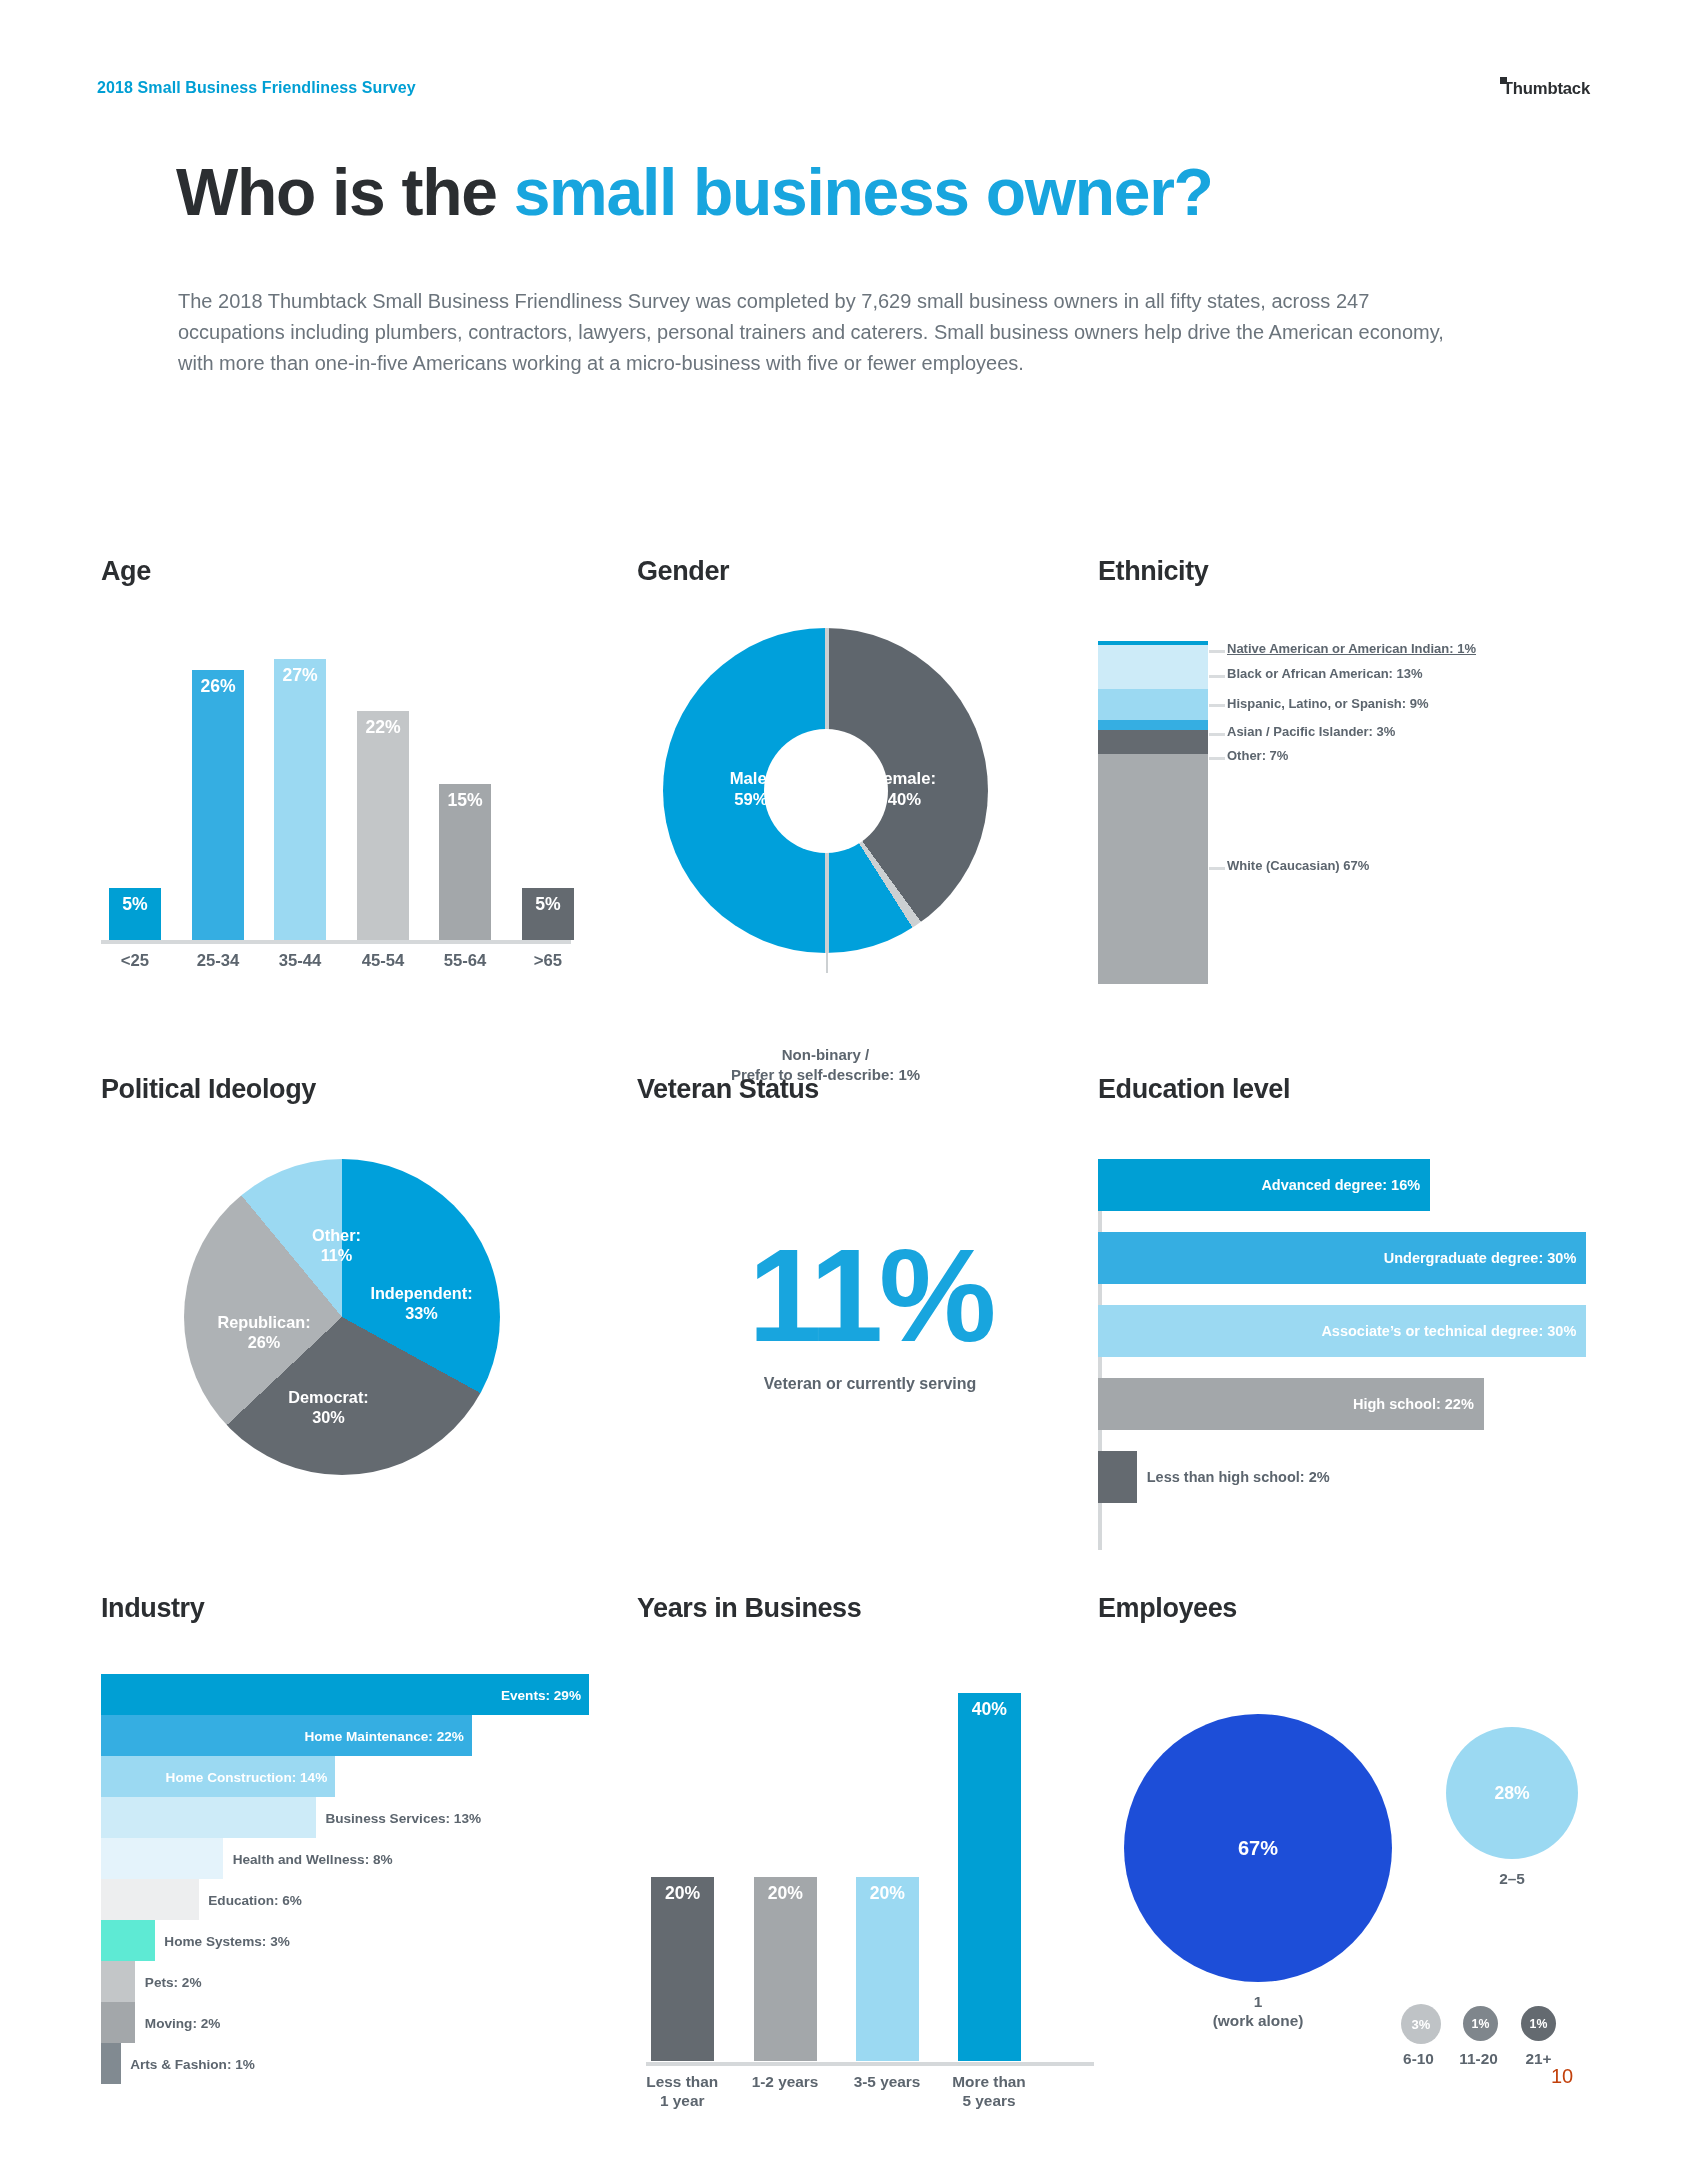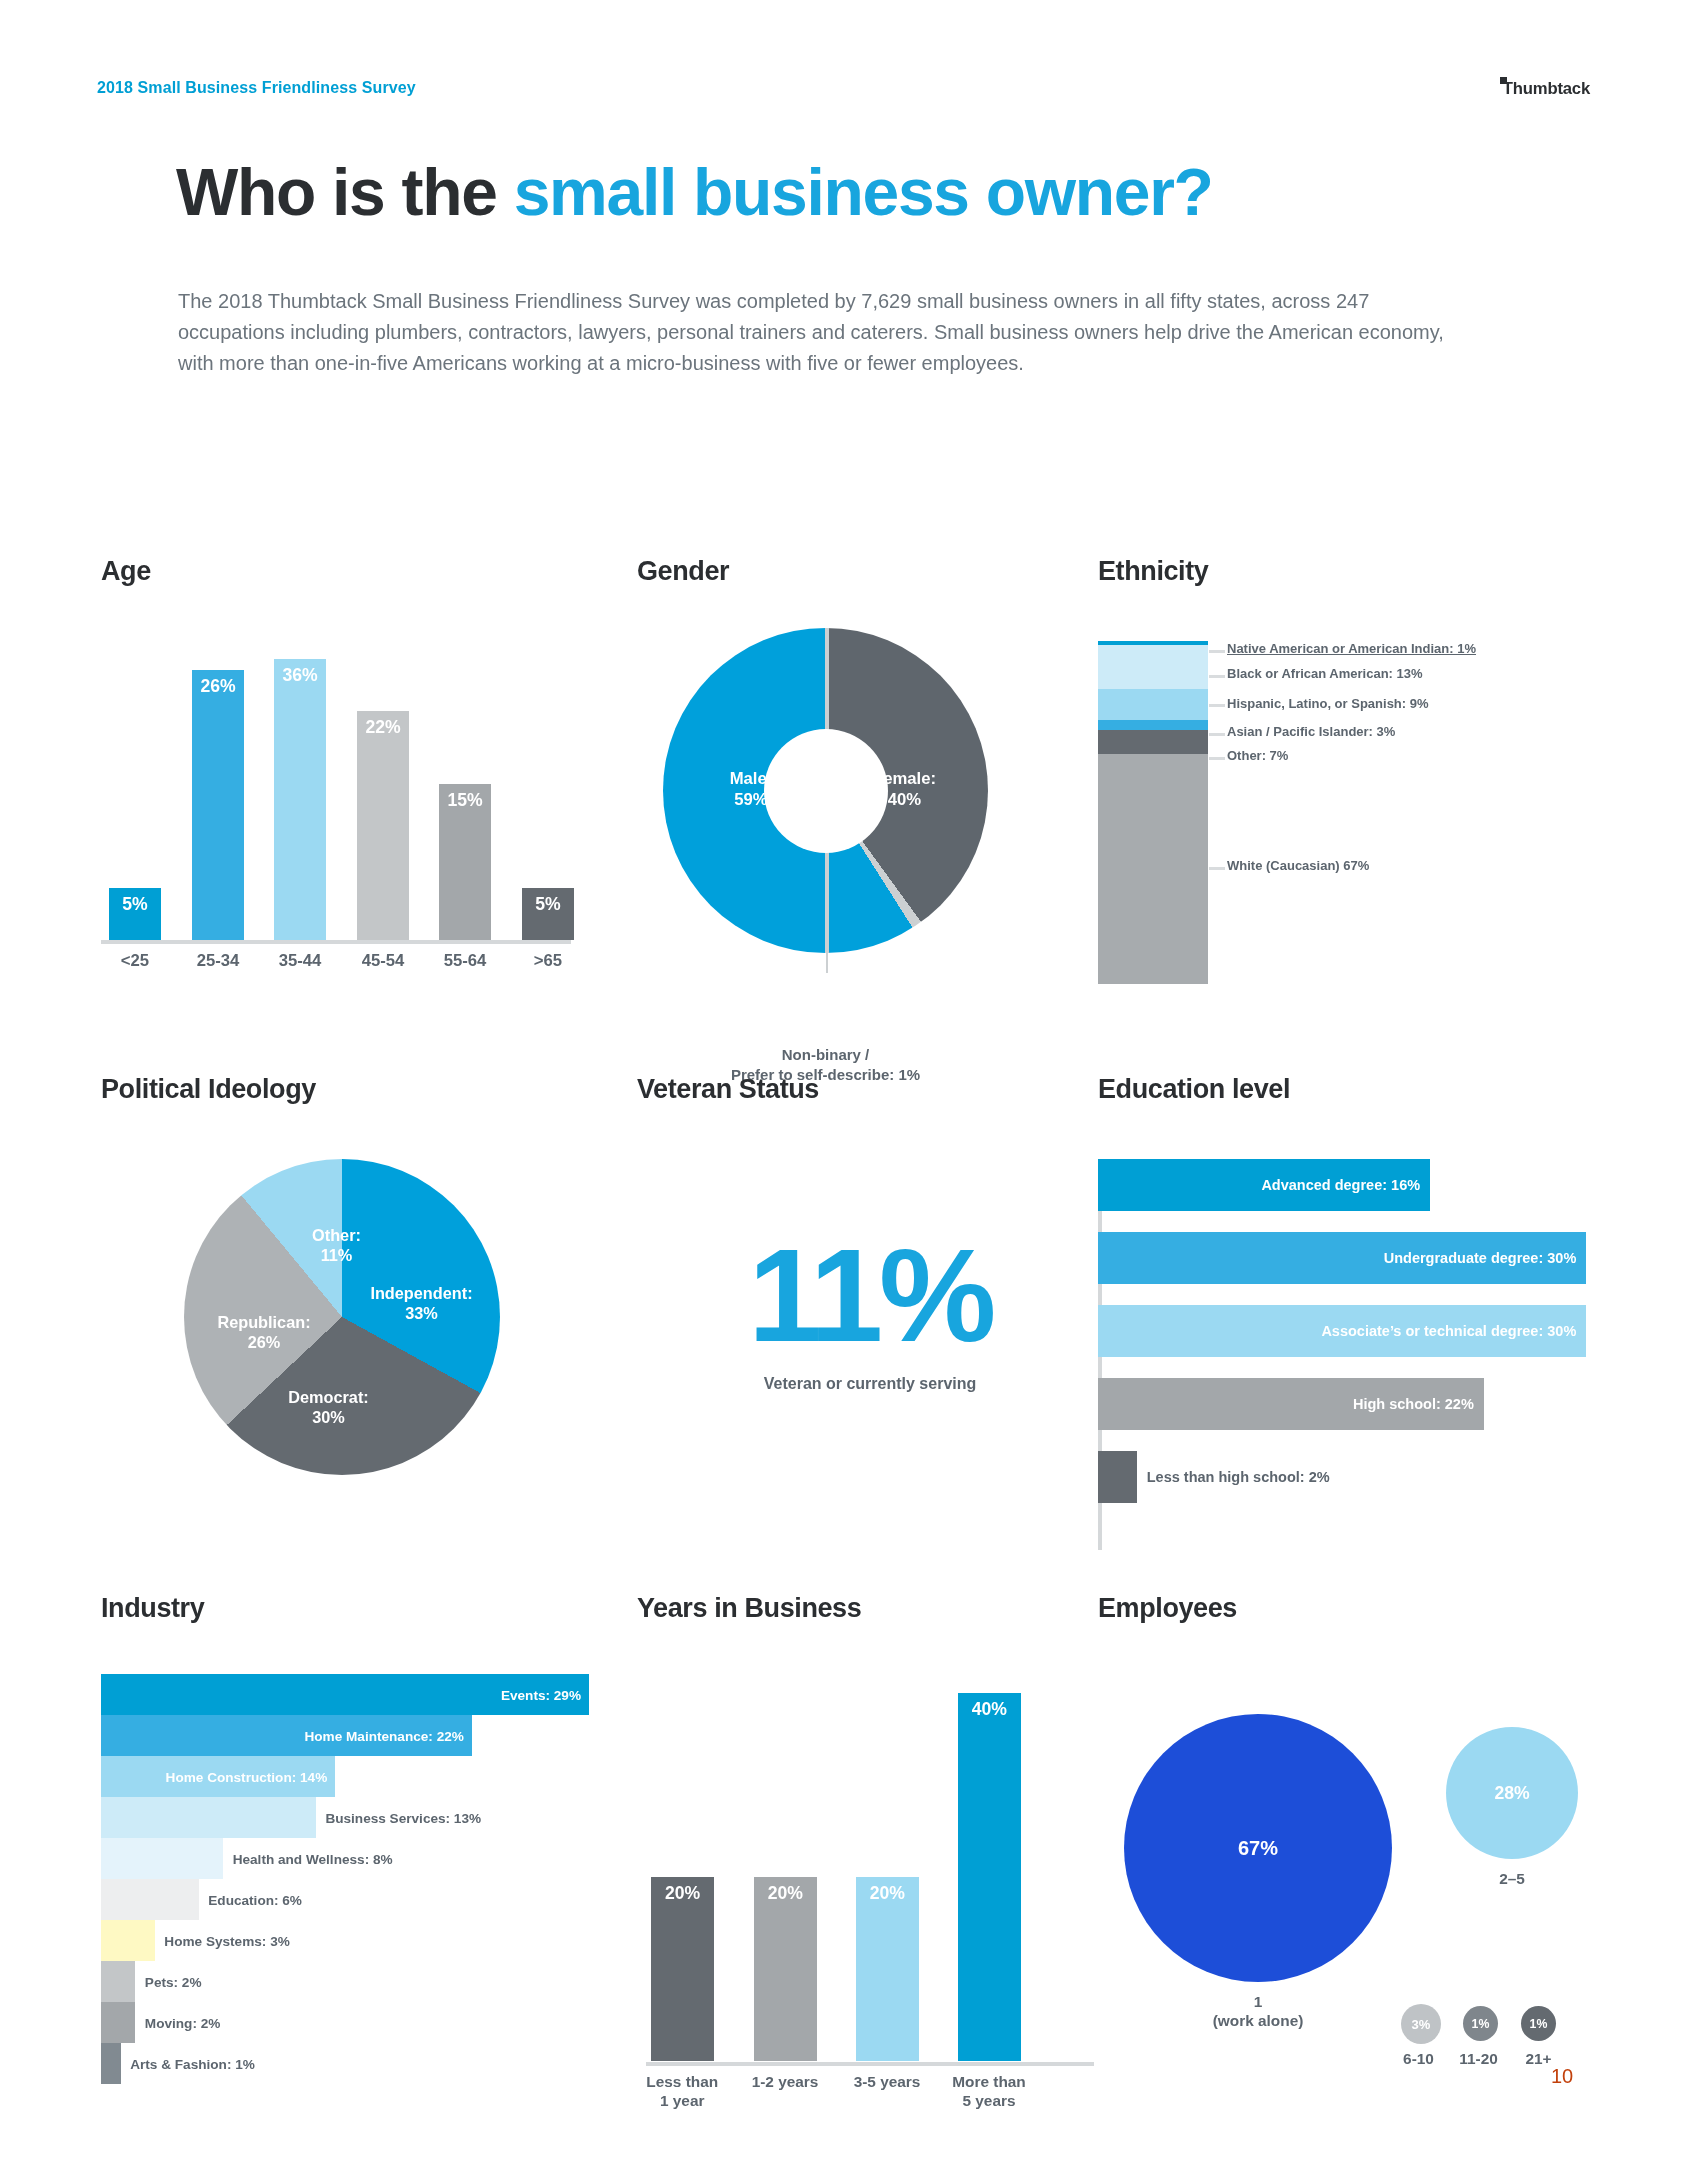--- a/index.html
+++ b/index.html
@@ -182,21 +182,21 @@
     <div class="age-axis"></div>
   <div class="age-bar" style="left:8px;height:52px;background:#009FD4;">
         <div class="v">5%</div>
       </div>
       <div class="age-lbl" style="left:8px;">&lt;25</div>
       <div class="age-bar" style="left:91px;height:270px;background:#35AEE2;">
         <div class="v">26%</div>
       </div>
       <div class="age-lbl" style="left:91px;">25-34</div>
       <div class="age-bar" style="left:173px;height:281px;background:#9BD9F2;">
-        <div class="v">36%</div>
+        <div class="v">27%</div>
       </div>
       <div class="age-lbl" style="left:173px;">35-44</div>
       <div class="age-bar" style="left:256px;height:229px;background:#C3C6C8;">
         <div class="v">22%</div>
       </div>
       <div class="age-lbl" style="left:256px;">45-54</div>
       <div class="age-bar" style="left:338px;height:156px;background:#A3A7AA;">
         <div class="v">15%</div>
       </div>
       <div class="age-lbl" style="left:338px;">55-64</div>
@@ -342,21 +342,21 @@
         <div class="ind-bar" style="width:25%;background:#E4F3FB;">
           <div class="ind-out">Health and Wellness: 8%</div>
         </div>
       </div>
       <div class="ind-row">
         <div class="ind-bar" style="width:20%;background:#EDEEEF;">
           <div class="ind-out">Education: 6%</div>
         </div>
       </div>
       <div class="ind-row">
-        <div class="ind-bar" style="width:11%;background:#fef9c3;">
+        <div class="ind-bar" style="width:11%;background:#5eead4;">
           <div class="ind-out">Home Systems: 3%</div>
         </div>
       </div>
       <div class="ind-row">
         <div class="ind-bar" style="width:7%;background:#C3C6C8;">
           <div class="ind-out">Pets: 2%</div>
         </div>
       </div>
       <div class="ind-row">
         <div class="ind-bar" style="width:7%;background:#A3A7AA;">

